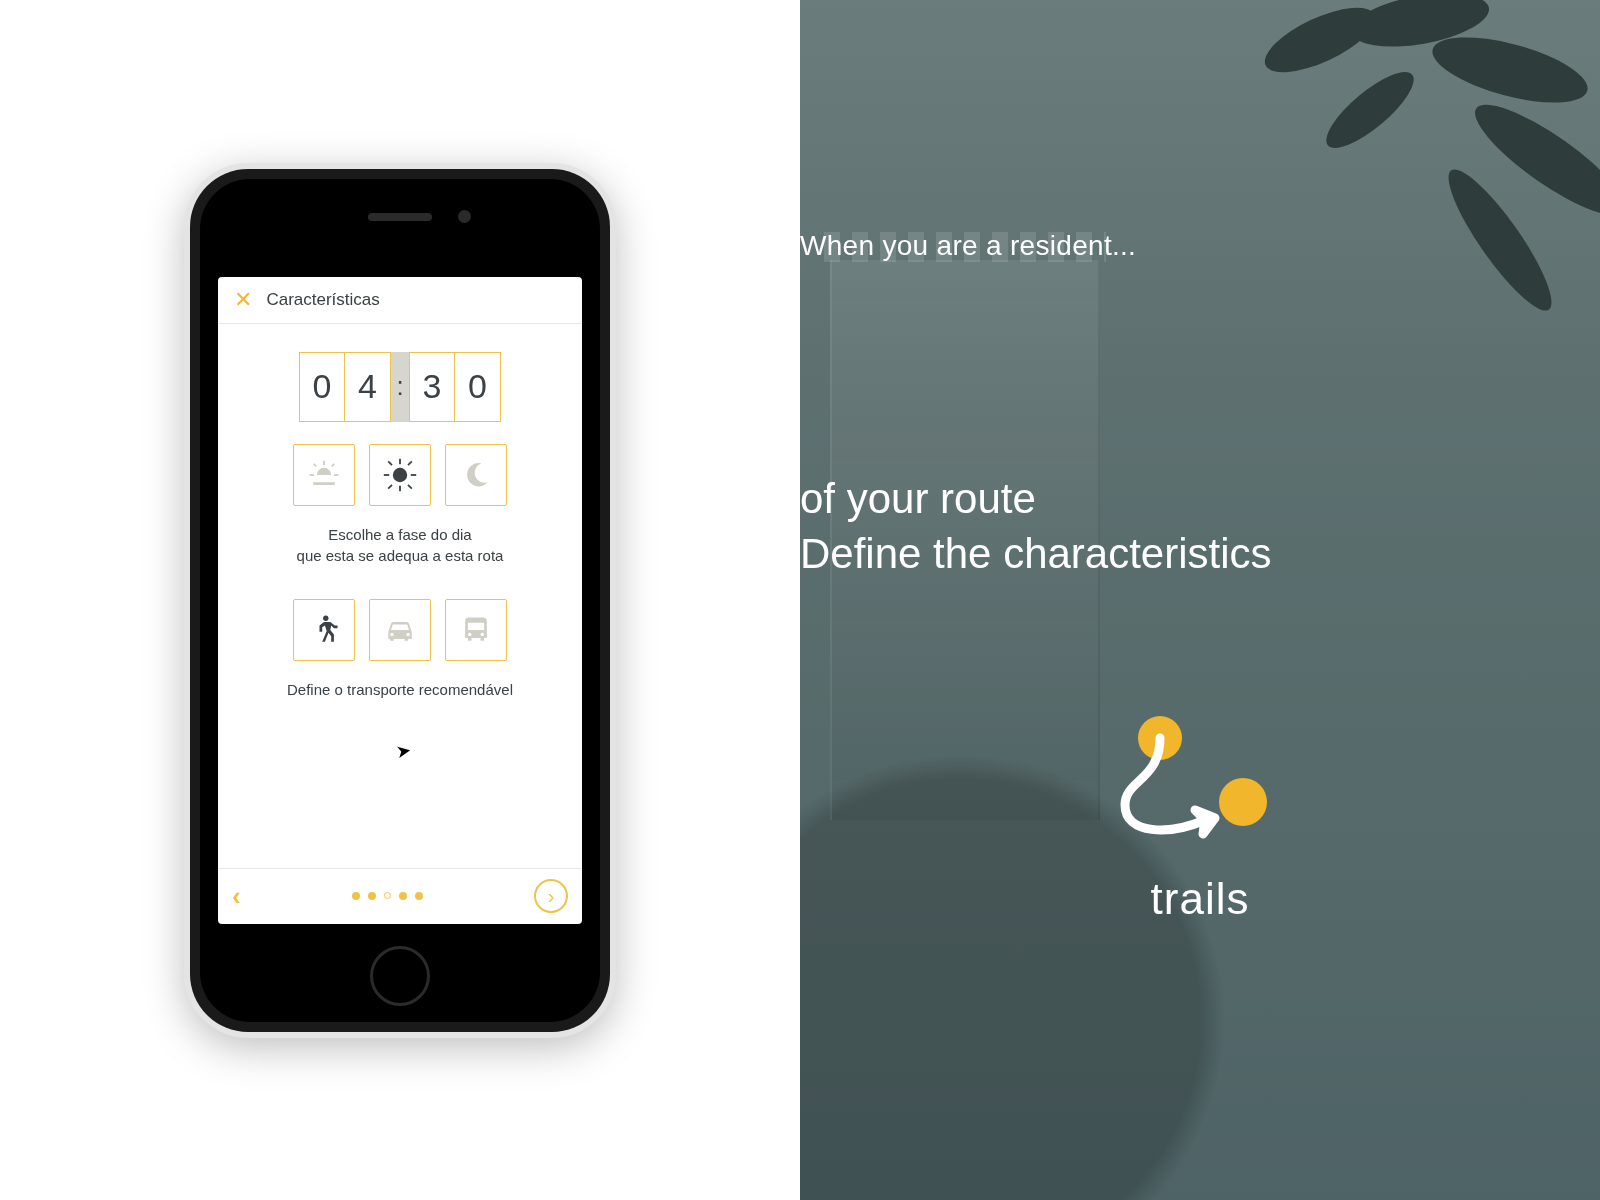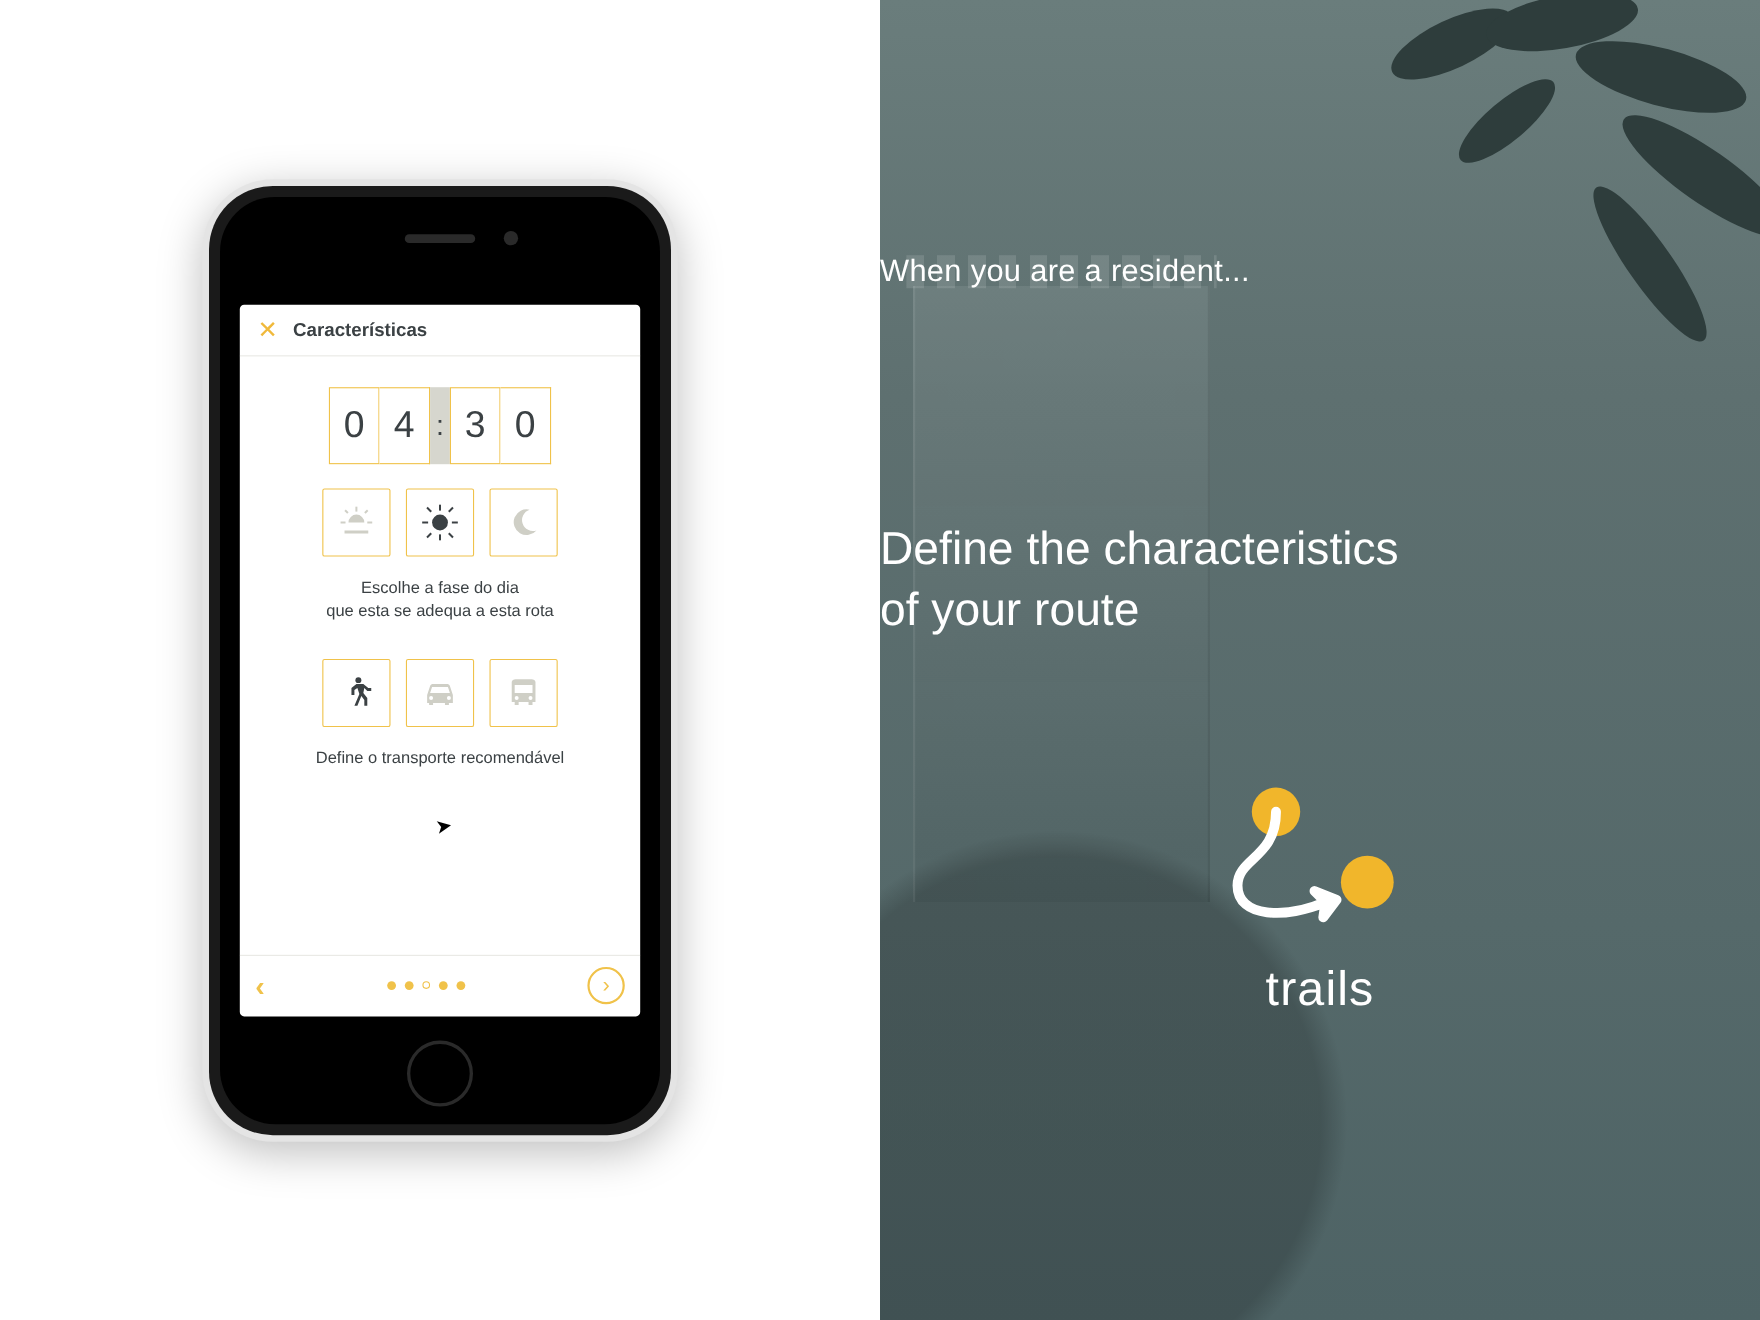--- a/index.html
+++ b/index.html
@@ -68,21 +68,21 @@
     width: 24px; height: 12px; border: 1.5px solid #000; border-radius: 2px; position: relative;
   }
   .battery::after { content:""; position:absolute; right:-4px; top:3px; width:2px; height:5px; background:#000; border-radius:1px; }
   .battery-fill { position:absolute; left:1px; top:1px; bottom:1px; right:1px; background:#000; }
   
   .app-header {
     display: flex; align-items: center; gap: 14px;
     padding: 12px 16px; border-bottom: 1px solid #e8e8e4;
   }
   .close-x { color: #f0b93b; font-size: 22px; font-weight: 300; line-height: 1; }
-  .app-title { font-size: 17px; font-weight: 700; color: #3b4144; }
+  .app-title { font-size: 17px; font-weight: 400; color: #3b4144; }
   
   .content { flex: 1; padding: 28px 18px 0; text-align: center; color: #3b4144; }
   .time-picker { display: flex; justify-content: center; gap: 0; margin-bottom: 22px; }
   .digit {
     width: 46px; height: 70px; border: 1.5px solid #f0c24a;
     display: flex; align-items: center; justify-content: center;
     font-size: 34px; font-weight: 300; color: #3b4144;
     background: #fff;
   }
   .digit + .digit { border-left: none; }
@@ -279,22 +279,22 @@
       <ellipse cx="220" cy="40" rx="70" ry="24" transform="rotate(-10 220 40)"></ellipse>
       <ellipse cx="310" cy="90" rx="80" ry="26" transform="rotate(15 310 90)"></ellipse>
       <ellipse cx="350" cy="180" rx="90" ry="24" transform="rotate(35 350 180)"></ellipse>
       <ellipse cx="300" cy="260" rx="85" ry="20" transform="rotate(55 300 260)"></ellipse>
       <ellipse cx="170" cy="130" rx="55" ry="18" transform="rotate(-40 170 130)"></ellipse>
     </g>
   </svg>
 
   <div class="txt subhead">When you are a resident...</div>
   <div class="txt headline">
+    <div>of your route</div>
     <div>Define the characteristics</div>
-    <div>of your route</div>
   </div>
 
   <div class="logo">
     <svg width="170" height="150" viewBox="0 0 170 150">
       <circle cx="45" cy="28" r="22" fill="#f1b62b"></circle>
       <circle cx="128" cy="92" r="24" fill="#f1b62b"></circle>
       <path d="M45 28 C45 70, 10 70, 10 95 C10 125, 55 125, 90 110 L80 100 L100 108 L88 124 L90 110" fill="none" stroke="#fff" stroke-width="9" stroke-linecap="round" stroke-linejoin="round"></path>
     </svg>
     <div class="logo-word">trails</div>
   </div>

